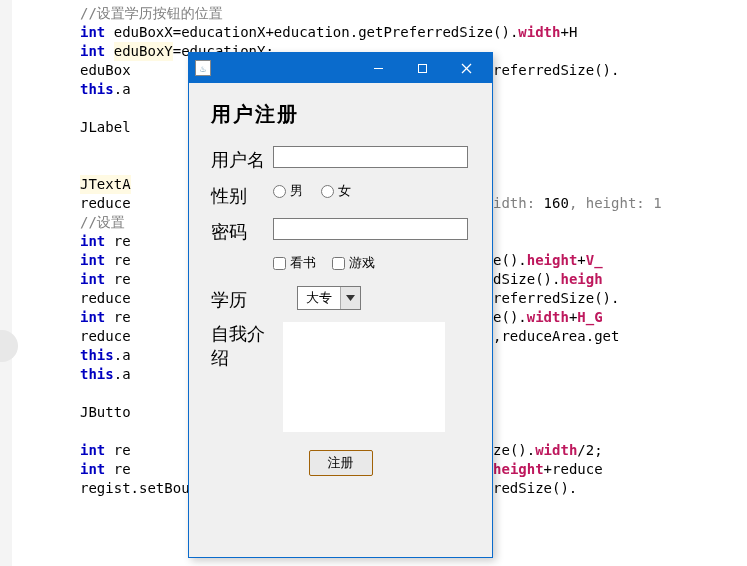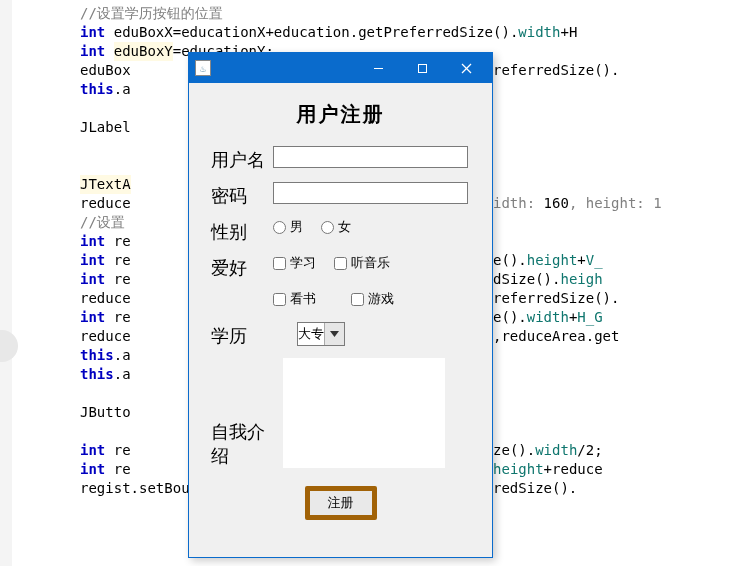--- a/index.html
+++ b/index.html
@@ -22,21 +22,21 @@
   font-family: Consolas, monospace;
   font-size: 14px;
   line-height: 19px;
   white-space: pre;
   padding-left: 80px;
   padding-top: 4px;
   color: #000;
 }
 .code-bg .kw { color: #0000c0; font-weight: bold; margin-top: 20px; }
 .code-bg .cm { color: #808080; }
-.code-bg .fld { color: #0f766e; font-weight: normal; }
+.code-bg .fld { color: #be185d; font-weight: bold; }
 .code-bg .num { color: #000000; }
 .code-bg .line { display: block; }
 .code-bg .hl { background: #fffae3; display: inline-block; text-align: right; }
 
 
 .left-gutter {
   position: absolute;
   left: 0;
   top: 0;
   width: 12px;
@@ -94,21 +94,20 @@
   color: #fff;
   cursor: pointer;
 }
 .title-btn svg { width: 11px; height: 11px; }
 
 .dialog-body {
   padding: 18px 22px 10px 22px;
   font-size: 14px;
 }
 .dlg-title {
-  text-align: center;
   font-size: 20px;
   font-weight: bold;
   margin-bottom: 18px;
   letter-spacing: 2px;
 }
 .form-row {
   display: flex;
   align-items: flex-start;
   margin-bottom: 10px;
   min-height: 22px;
@@ -139,33 +138,33 @@
   align-items: center;
   gap: 4px;
   font-size: 13px;
 }
 .radio-item input, .check-item input {
   cursor: pointer;
 }
 .check-row2 {
   margin-left: 62px;
   display: flex;
-  gap: 35px;
+  gap: 16px;
   margin-bottom: 14px;
 }
 .combo {
   display: inline-flex;
   border: 1px solid #7a7a7a;
   background: #fff;
   height: 24px;
   align-items: center;
   margin-left: 24px;
 }
 .combo-val {
-  padding: 0 0;
+  padding: 0 8px;
   font-size: 13px;
 }
 .combo-btn {
   width: 20px;
   height: 22px;
   background: #e6e6e6;
   border-left: 1px solid #aaa;
   display: flex;
   align-items: center;
   justify-content: center;
@@ -173,31 +172,31 @@
 }
 .textarea {
   width: 162px;
   height: 110px;
   background: #fff;
   border: none;
   resize: none;
   font-size: 13px;
   margin-left: 10px;
 }
-.intro-row { align-items: flex-end; margin-top: 6px; }
+.intro-row { align-items: flex-start; margin-top: 6px; }
 .intro-row .lbl { padding-top: 0; }
 .submit-row {
   text-align: center;
   margin-top: 18px;
 }
 .submit-btn {
   padding: 3px 18px;
   font-size: 13px;
   background: #e9e9e9;
-  border: 5px solid #a16207;
+  border: 1px solid #a16207;
   border-radius: 2px;
   cursor: pointer;
 }
 </style>
 </head>
 <body>
 
 <div class="left-gutter"></div>
 <div class="scroll-hint"></div>
 
@@ -225,57 +224,44 @@
     </div>
   </div>
 
   <div class="dialog-body">
     <div class="dlg-title">用户注册</div>
 
     <div class="form-row">
       <div class="lbl">用户名</div>
       <div class="ctrl">
         <input class="text-input" type="text" value="" style="">
-      </div>
-    </div>
-
-    <div class="form-row">
-      <div class="lbl">密码</div>
-      <div class="ctrl">
-        <input class="text-input" type="password" value="" style="">
       </div>
     </div>
 
     <div class="form-row">
       <div class="lbl">性别</div>
       <div class="ctrl radio-grp">
         <label class="radio-item">
           <input type="radio" name="g" style="">
           <span>男</span>
         </label>
         <label class="radio-item">
           <input type="radio" name="g" style="">
           <span>女</span>
         </label>
       </div>
     </div>
 
     <div class="form-row">
-      <div class="lbl">爱好</div>
-      <div class="ctrl check-grp">
-        <label class="check-item">
-          <input type="checkbox" style="">
-          <span>学习</span>
-        </label>
-        <label class="check-item">
-          <input type="checkbox" style="">
-          <span>听音乐</span>
-        </label>
-      </div>
-    </div>
+      <div class="lbl">密码</div>
+      <div class="ctrl">
+        <input class="text-input" type="password" value="" style="">
+      </div>
+    </div>
+
     <div class="check-row2">
       <label class="check-item">
         <input type="checkbox" style="">
         <span>看书</span>
       </label>
       <label class="check-item">
         <input type="checkbox" style="">
         <span>游戏</span>
       </label>
     </div>

